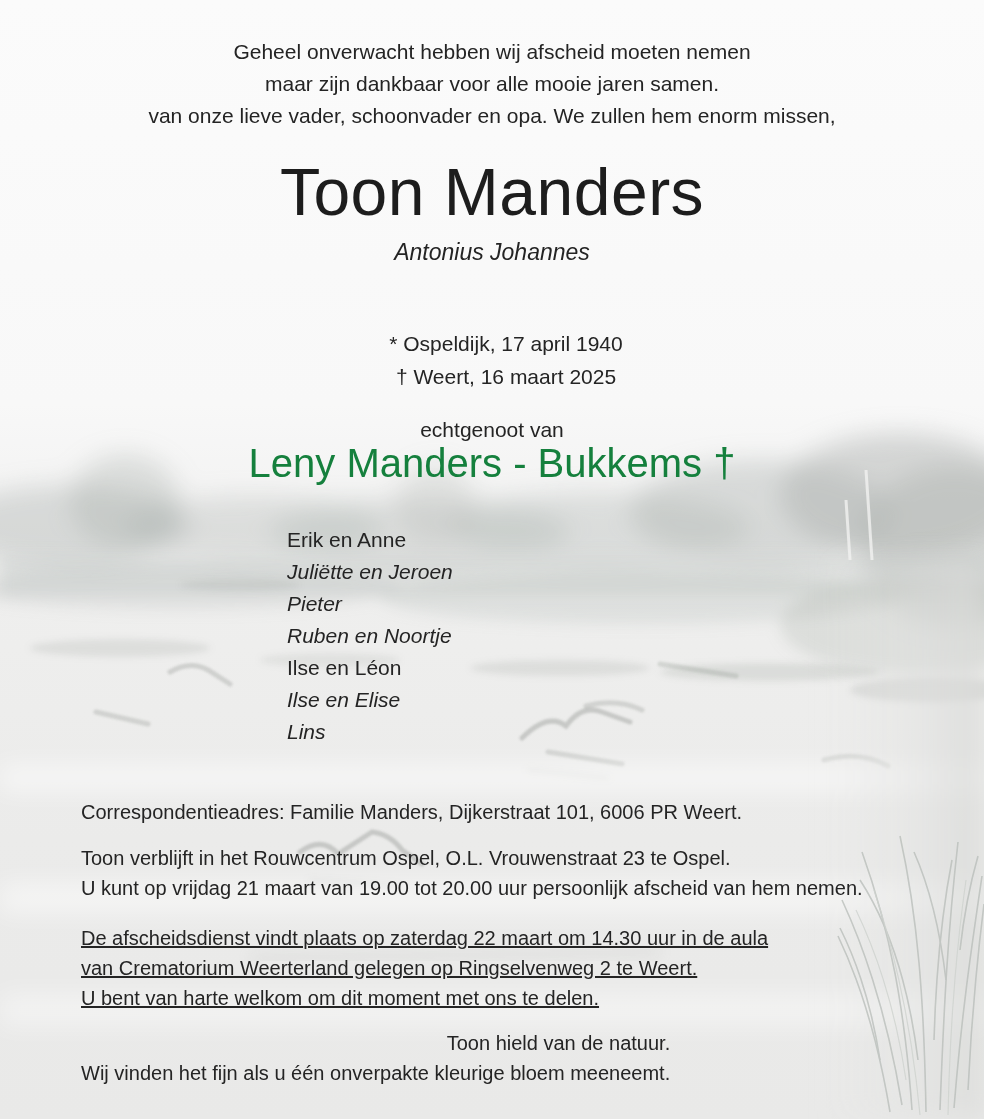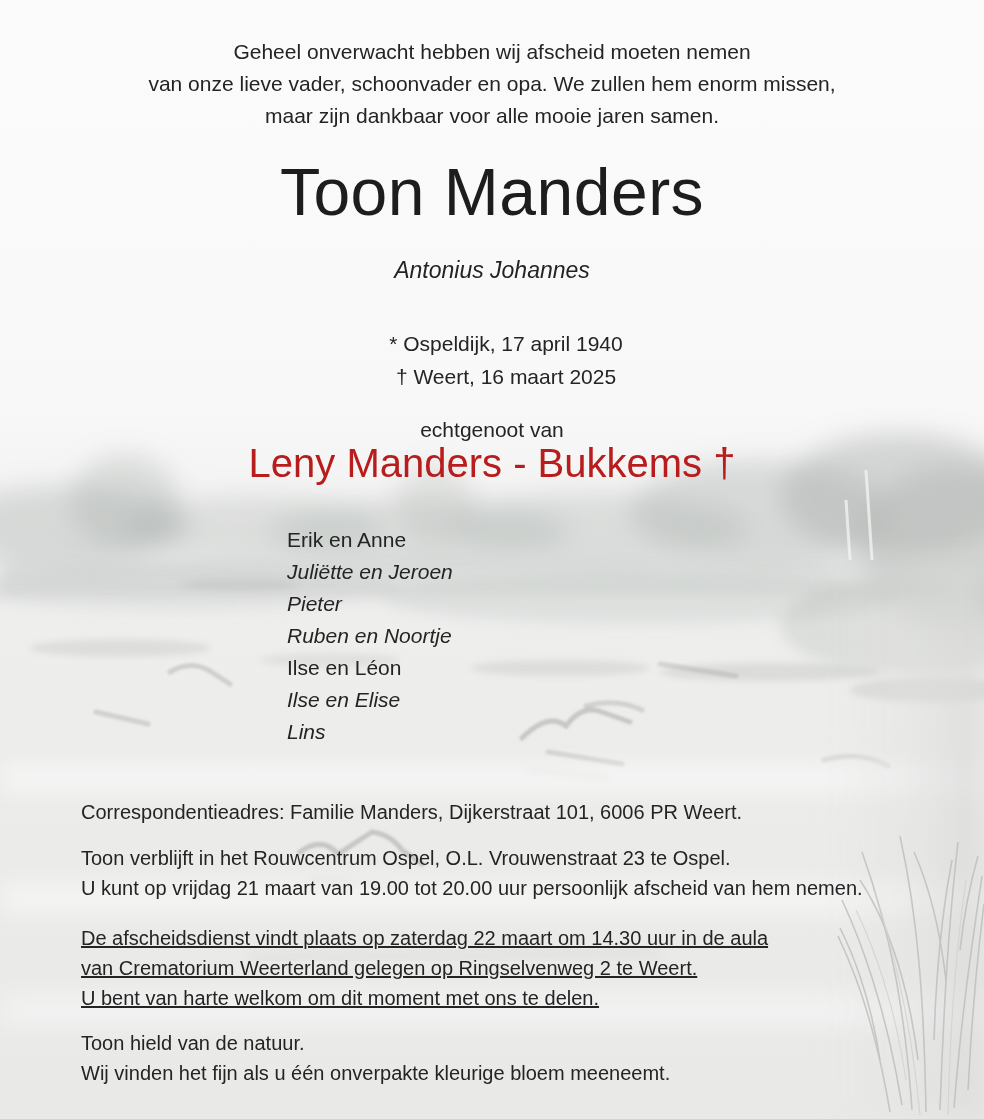--- a/index.html
+++ b/index.html
@@ -38,41 +38,41 @@
   }
   .name {
     top: 158px;
     font-size: 66px;
     line-height: 68px;
     font-weight: 400;
     color: #1d1d1d;
     letter-spacing: 0.5px;
   }
   .bapt {
-    top: 255px;
+    top: 237px;
     font-size: 23px;
     line-height: 30px;
     font-style: italic;
   }
   .dates {
     top: 327px;
     font-size: 21px;
     line-height: 33px;
     margin-left: 28px;
   }
   .spouse-label {
     top: 416px;
     font-size: 21px;
     line-height: 28px;
   }
   .spouse-name {
     top: 441px;
     font-size: 40px;
     line-height: 44px;
-    color: #b91c1c;
+    color: #15803d;
   }
   .family {
     position: absolute;
     left: 287px;
     top: 524px;
     font-size: 21px;
     line-height: 32px;
     white-space: nowrap;
   }
   .family .group2 { }
@@ -81,21 +81,21 @@
   .details {
     position: absolute;
     left: 81px;
     font-size: 20px;
     line-height: 30px;
     white-space: nowrap;
   }
   .corresp  { top: 797px; }
   .visit    { top: 843px; }
   .service  { top: 923px; text-decoration: underline; }
-  .flowers  { top: 1028px; }
+  .flowers  { top: 1028px; text-align: right; }
 </style>
 </head>
 <body>
 
 <div class="card">
 
   <svg class="bg" viewBox="0 0 984 1119" xmlns="http://www.w3.org/2000/svg" aria-hidden="true">
     <defs>
       <filter id="b12" x="-50%" y="-50%" width="200%" height="200%">
           <feGaussianBlur stdDeviation="12"></feGaussianBlur>
@@ -197,22 +197,22 @@
     </g>
 
     <g stroke="#f2f2f1" stroke-width="3" opacity="0.8">
       <path d="M866 470 L 872 560"></path>
       <path d="M846 500 L 850 560"></path>
     </g>
   </svg>
 
   <div class="layer centered intro">
     <div>Geheel onverwacht hebben wij afscheid moeten nemen</div>
+    <div>maar zijn dankbaar voor alle mooie jaren samen.</div>
     <div>van onze lieve vader, schoonvader en opa. We zullen hem enorm missen,</div>
-    <div>maar zijn dankbaar voor alle mooie jaren samen.</div>
   </div>
 
   <div class="layer centered name">Toon Manders</div>
 
   <div class="layer centered bapt">Antonius Johannes</div>
 
   <div class="layer centered dates">
     <div>* Ospeldijk, 17 april 1940</div>
     <div>† Weert, 16 maart 2025</div>
   </div>

